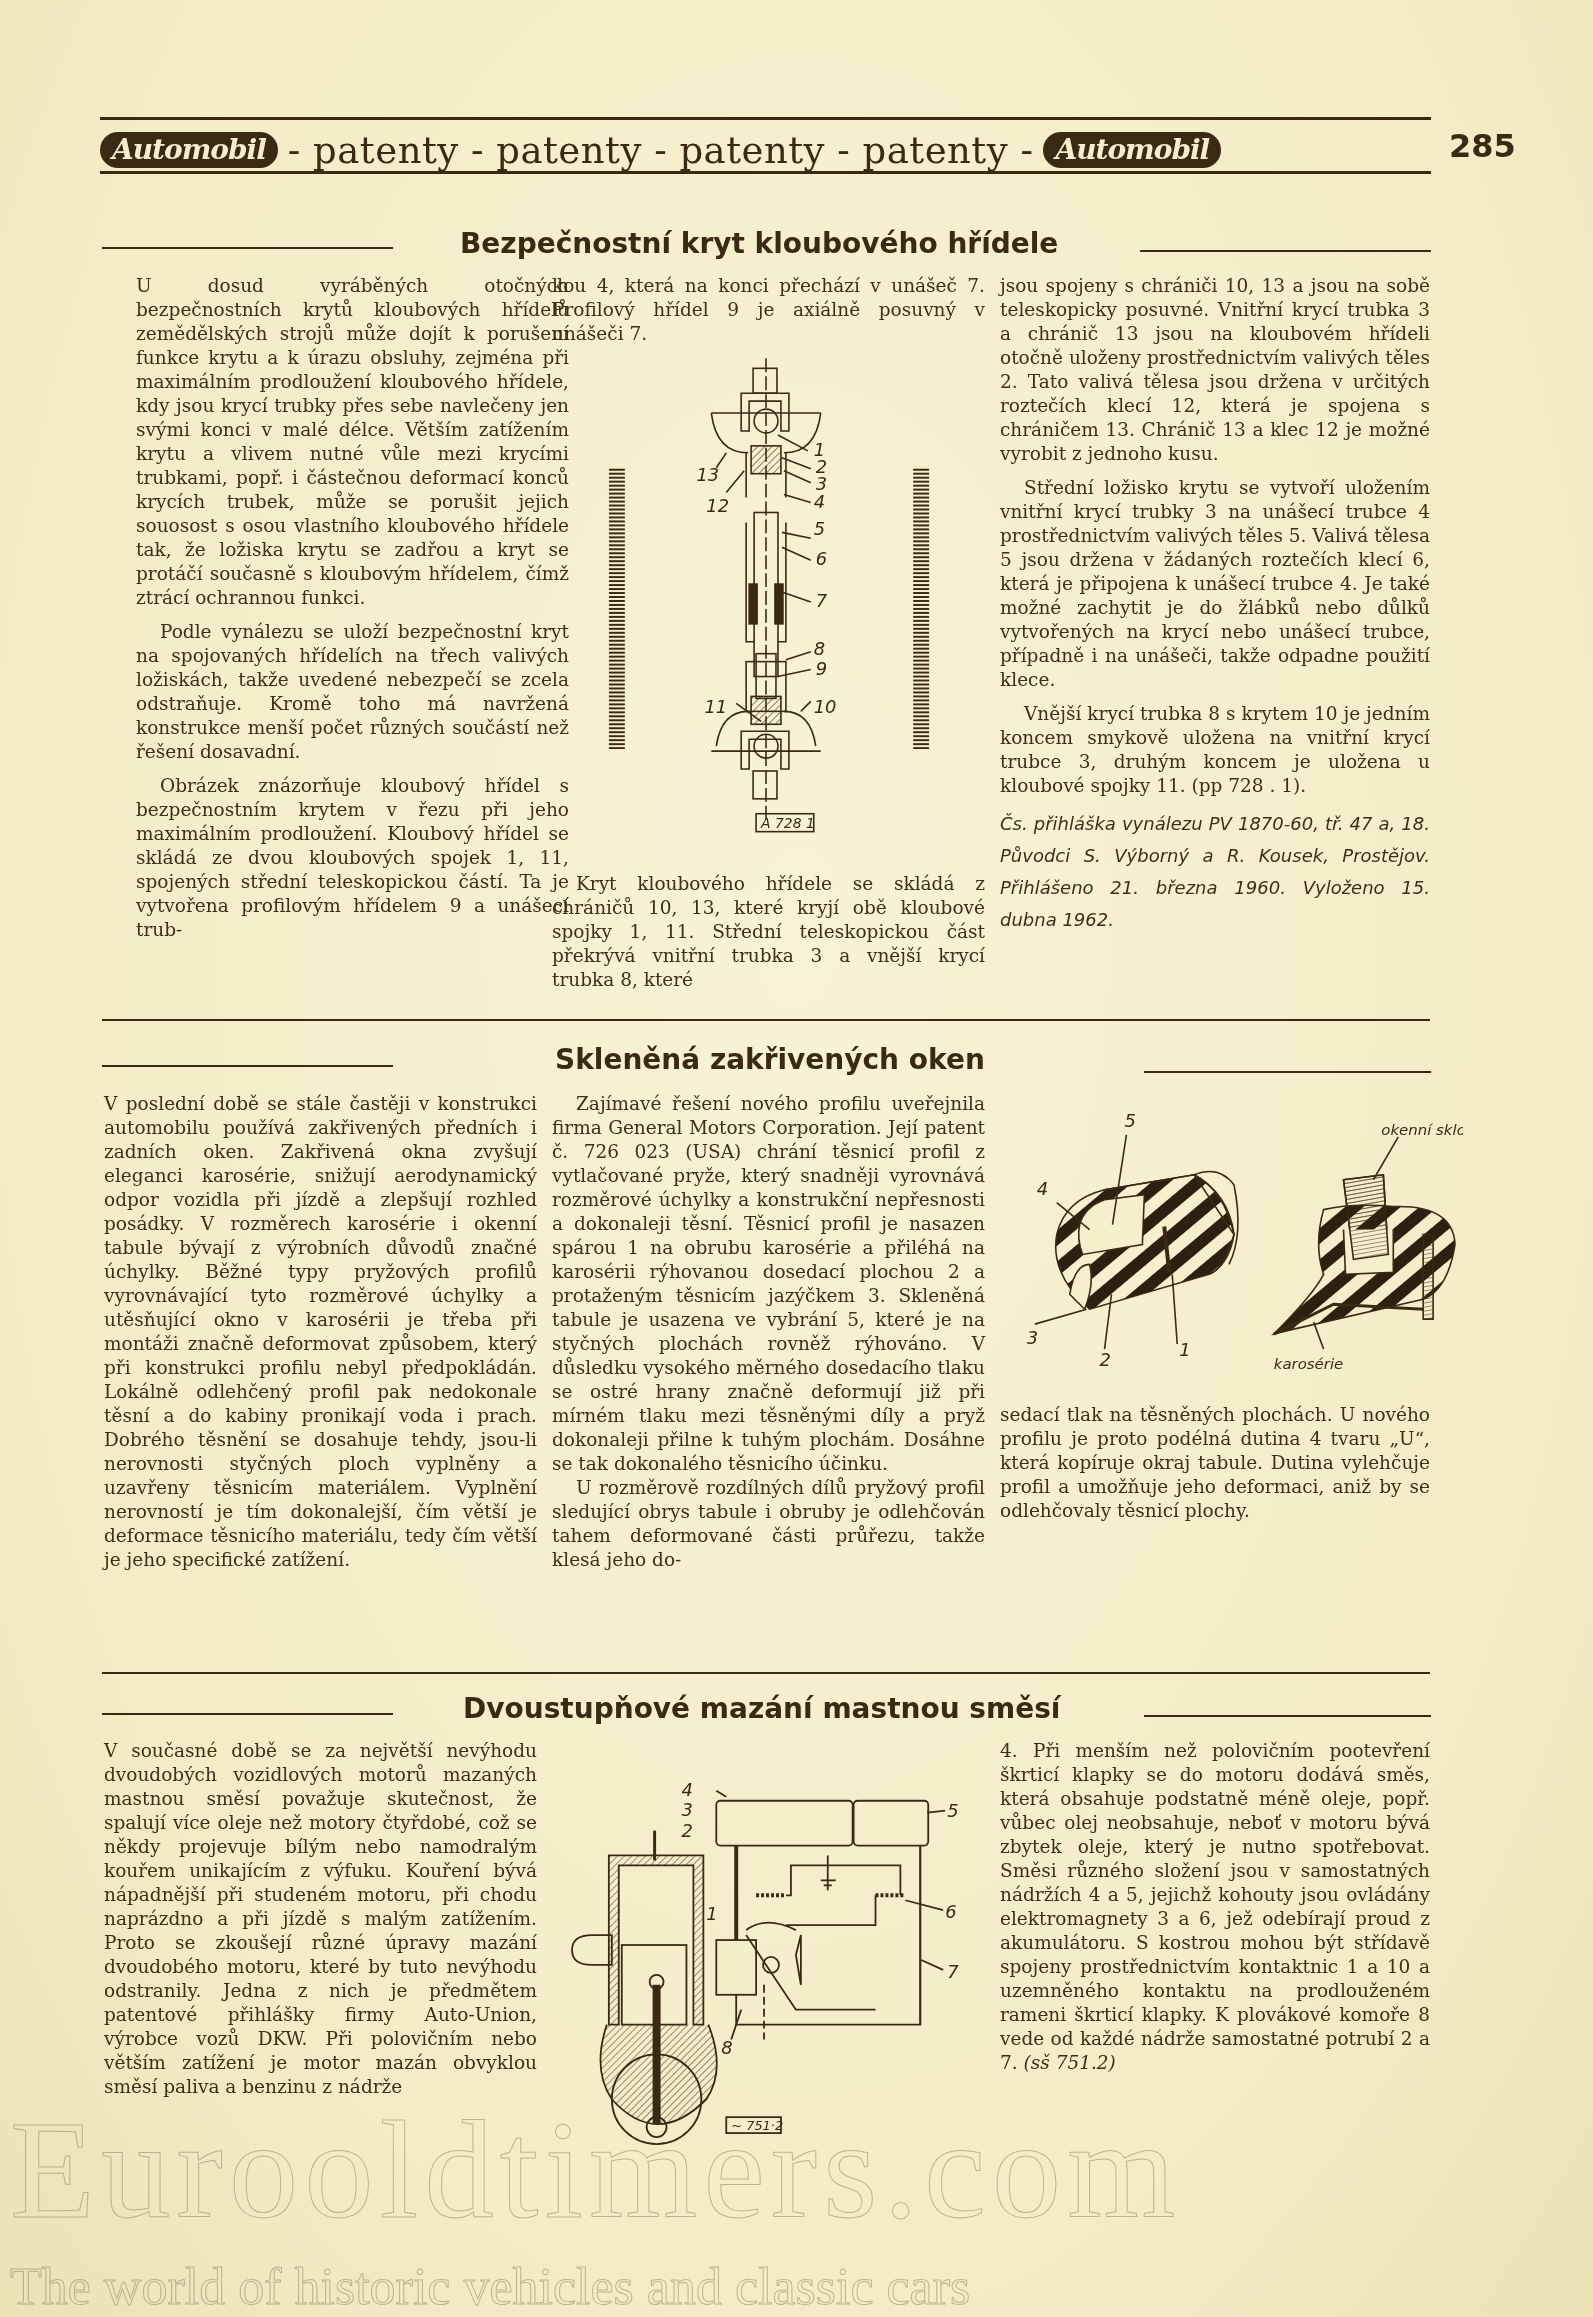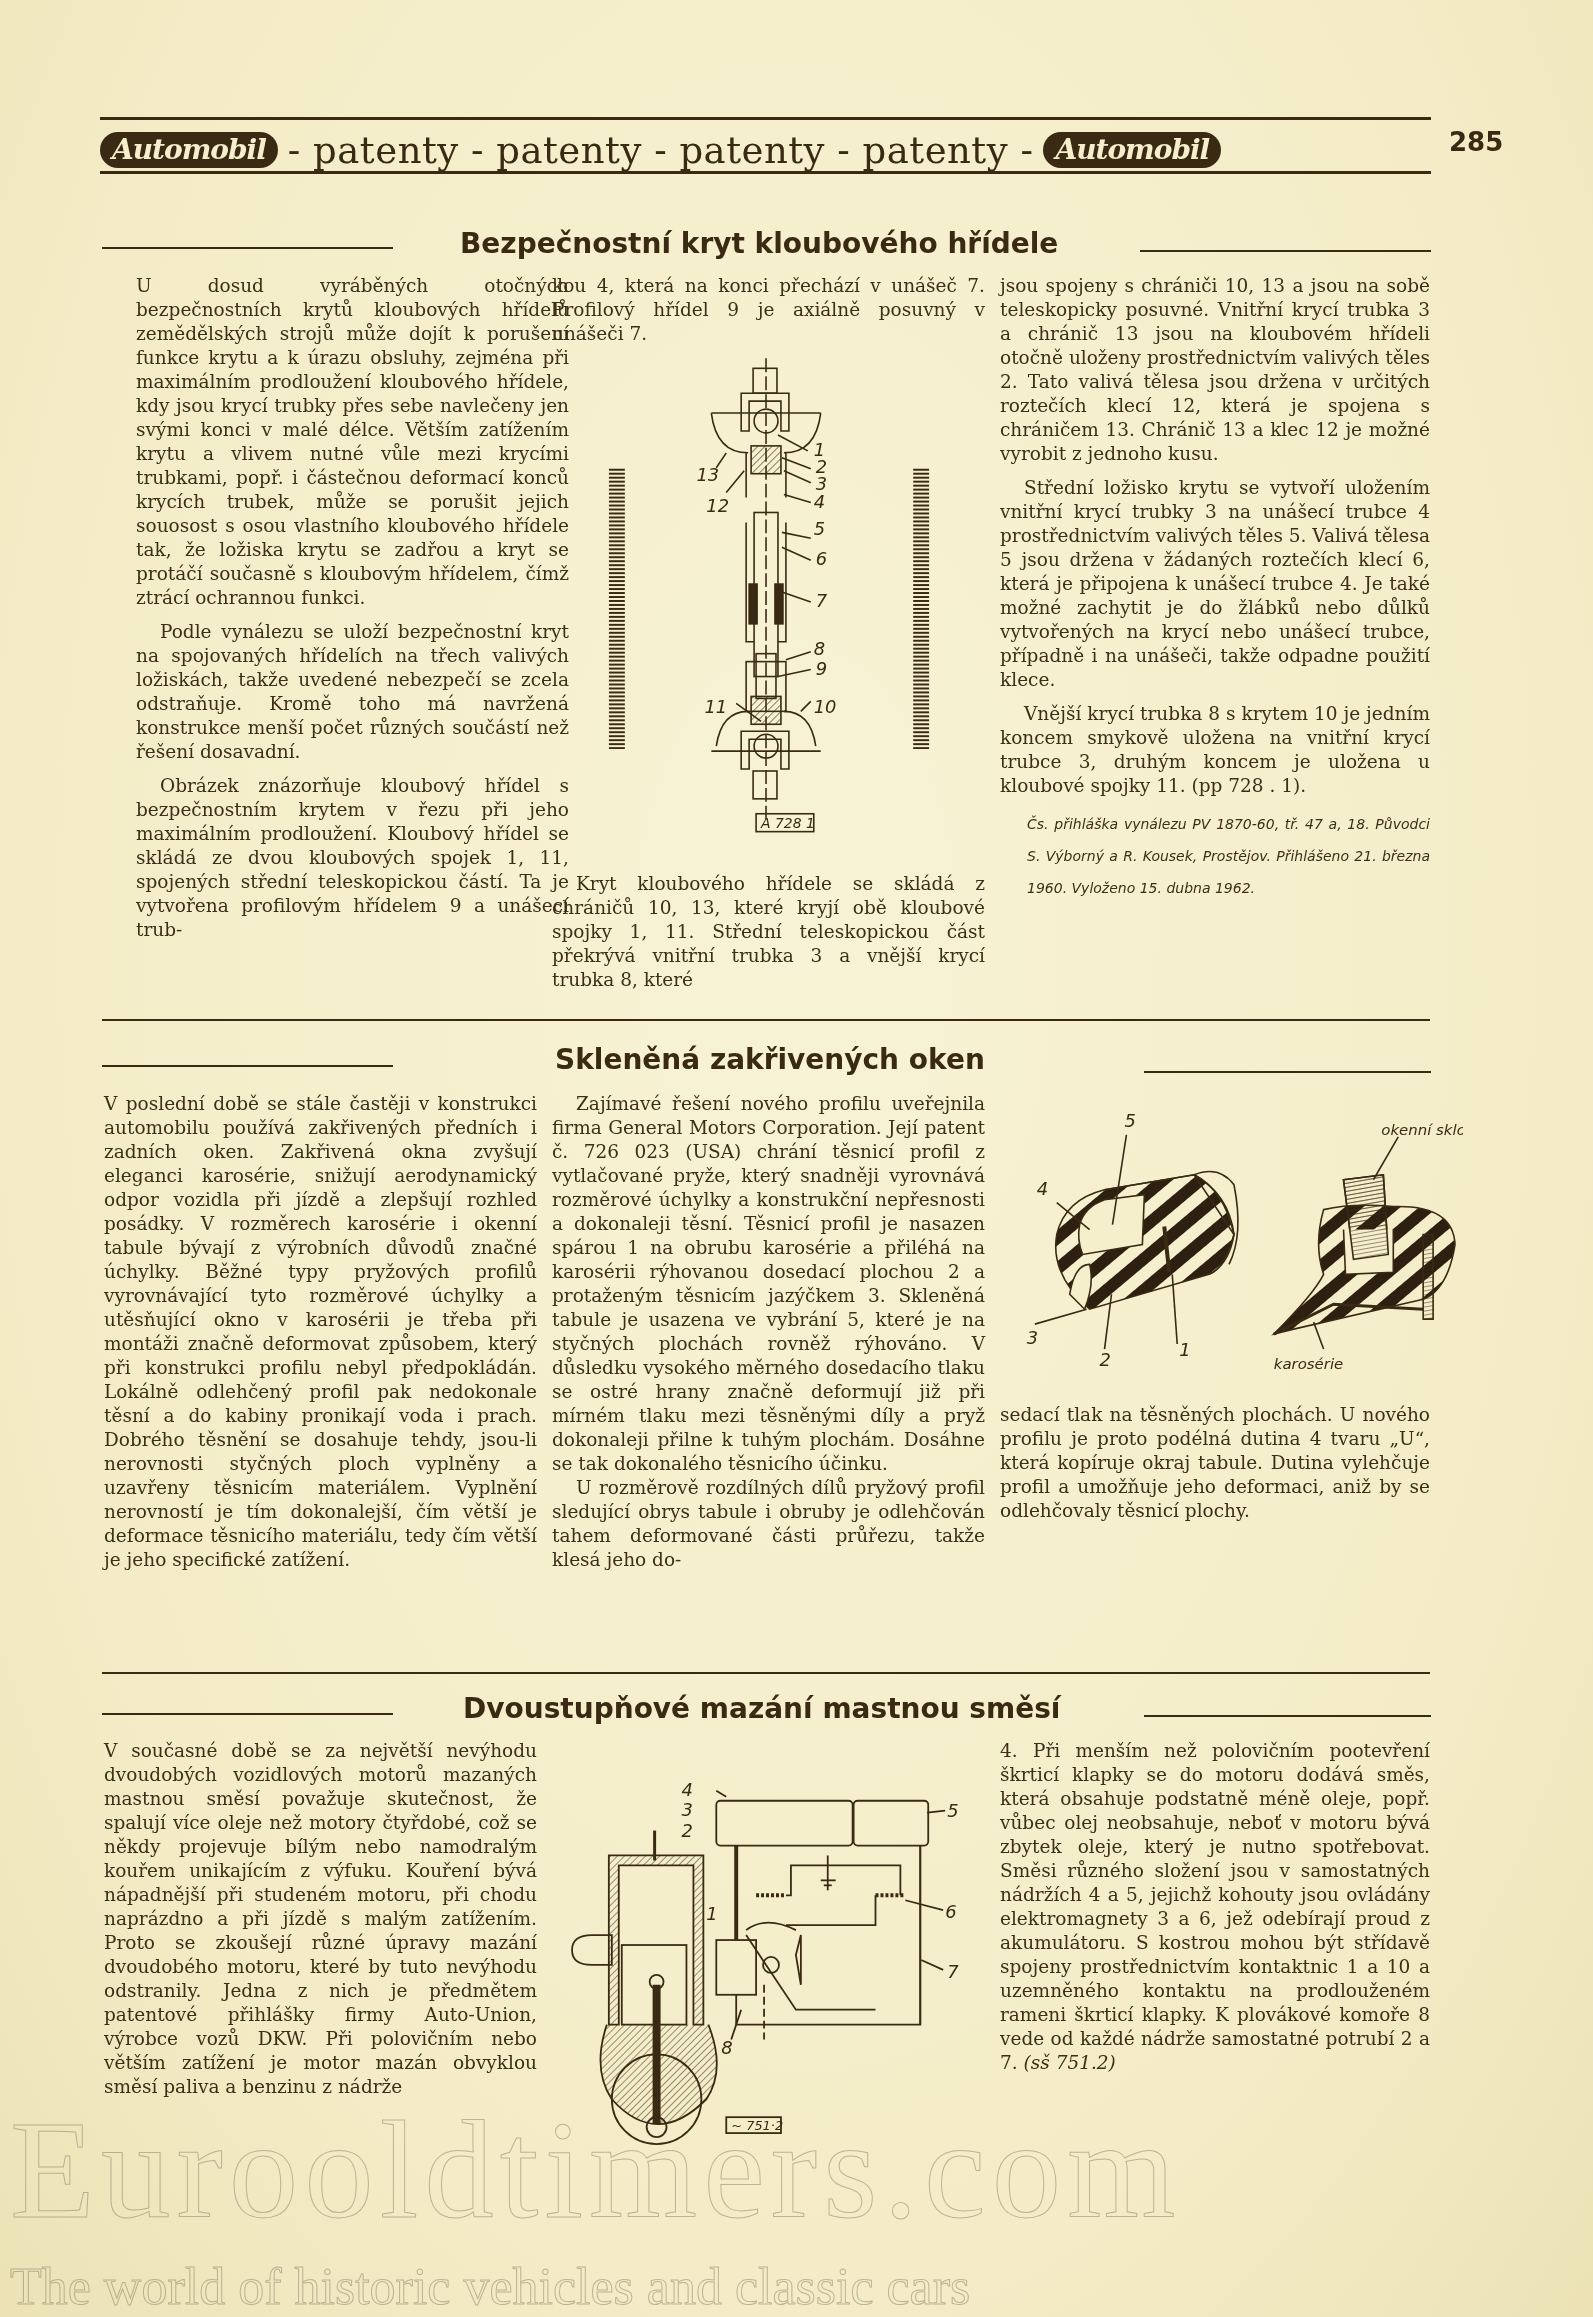--- a/index.html
+++ b/index.html
@@ -6,21 +6,21 @@
   body{width:1594px;height:2317px;background:#f5efcc;position:relative;overflow:hidden;
     font-family:"DejaVu Serif",serif;color:#3b2c16;}
   .page{position:absolute;left:0;top:0;width:1594px;height:2317px;
     background:radial-gradient(ellipse at 50% 40%,#f8f3d6 0%,#f3ecc6 70%,#ece2b6 100%);}
   .rule{position:absolute;background:#3a2a14;}
   
   .hdr{position:absolute;left:100px;top:117px;width:1331px;height:50px;display:flex;align-items:center;}
   .logo{display:inline-block;background:#3a2a14;color:#f5efcc;border-radius:20px;padding:3px 12px;
     font-family:"DejaVu Serif",serif;font-style:italic;font-size:28px;font-weight:bold;letter-spacing:-1px;height:30px;line-height:30px;}
   .hdr-text{font-family:"DejaVu Serif",serif;font-size:37px;color:#3a2a14;margin:0 10px;white-space:nowrap;letter-spacing:0.5px;}
-  .pagenum{position:absolute;left:1449px;top:127px;font-family:"DejaVu Sans",sans-serif;font-weight:bold;font-size:26px;color:#3a2a14;}
+  .pagenum{position:absolute;left:1449px;top:127px;font-family:"DejaVu Sans",sans-serif;font-weight:bold;font-size:32px;color:#3a2a14;}
   .h2{position:absolute;font-family:"DejaVu Sans",sans-serif;font-weight:bold;font-size:28px;color:#3a2a14;white-space:nowrap;}
   .col{position:absolute;font-family:"DejaVu Serif",serif;font-size:18.5px;line-height:24px;color:#3d2e18;text-align:justify;}
   .col p{margin:0;}
   .col p.ind{text-indent:24px;}
   .col p.gap{margin-top:10px;}
   .it{font-style:italic;}
   .ital-block{font-style:italic;line-height:32px;}
   .fig{position:absolute;}
   .fig svg{width:100%;height:100%;}
   .lbl{font-family:"DejaVu Sans",sans-serif;font-style:italic;font-size:18px;fill:#3a2a14;}
@@ -118,21 +118,21 @@
   </div>
 
   <div class="col" style="left:552px;top:872px;width:433px;">
     <p class="ind">Kryt kloubového hřídele se skládá z chráničů 10, 13, které kryjí obě kloubové spojky 1, 11. Střední teleskopickou část překrývá vnitřní trubka 3 a vnější krycí trubka 8, které</p>
   </div>
 
   <div class="col" style="left:1000px;top:274px;width:430px;">
     <p>jsou spojeny s chrániči 10, 13 a jsou na sobě teleskopicky posuvné. Vnitřní krycí trubka 3 a chránič 13 jsou na kloubovém hřídeli otočně uloženy prostřednictvím valivých těles 2. Tato valivá tělesa jsou držena v určitých roztečích klecí 12, která je spojena s chráničem 13. Chránič 13 a klec 12 je možné vyrobit z jednoho kusu.</p>
     <p class="ind gap">Střední ložisko krytu se vytvoří uložením vnitřní krycí trubky 3 na unášecí trubce 4 prostřednictvím valivých těles 5. Valivá tělesa 5 jsou držena v žádaných roztečích klecí 6, která je připojena k unášecí trubce 4. Je také možné zachytit je do žlábků nebo důlků vytvořených na krycí nebo unášecí trubce, případně i na unášeči, takže odpadne použití klece.</p>
     <p class="ind gap">Vnější krycí trubka 8 s krytem 10 je jedním koncem smykově uložena na vnitřní krycí trubce 3, druhým koncem je uložena u kloubové spojky 11. (pp 728 . 1).</p>
-    <p class="ital-block gap" style="font-family:'DejaVu Sans',sans-serif;font-size:14px;margin-left:27px;">Čs. přihláška vynálezu PV 1870-60, tř. 47 a, 18. Původci S. Výborný a R. Kousek, Prostějov. Přihlášeno 21. března 1960. Vyloženo 15. dubna 1962.</p>
+    <p class="ital-block gap" style="font-family:'DejaVu Sans',sans-serif;font-size:18px;">Čs. přihláška vynálezu PV 1870-60, tř. 47 a, 18. Původci S. Výborný a R. Kousek, Prostějov. Přihlášeno 21. března 1960. Vyloženo 15. dubna 1962.</p>
   </div>
 
   <div class="rule" style="left:102px;top:1019px;width:1328px;height:2px;"></div>
 
   <div class="rule" style="left:102px;top:1065px;width:291px;height:2px;"></div>
   <div class="h2" style="left:555px;top:1043px;">Skleněná zakřivených oken</div>
   <div class="rule" style="left:1144px;top:1071px;width:287px;height:2px;"></div>
 
   <div class="col" style="left:104px;top:1092px;width:433px;">
     <p>V poslední době se stále častěji v konstrukci automobilu používá zakřivených předních i zadních oken. Zakřivená okna zvyšují eleganci karosérie, snižují aerodynamický odpor vozidla při jízdě a zlepšují rozhled posádky. V rozměrech karosérie i okenní tabule bývají z výrobních důvodů značné úchylky. Běžné typy pryžových profilů vyrovnávající tyto rozměrové úchylky a utěsňující okno v karosérii je třeba při montáži značně deformovat způsobem, který při konstrukci profilu nebyl předpokládán. Lokálně odlehčený profil pak nedokonale těsní a do kabiny pronikají voda i prach. Dobrého těsnění se dosahuje tehdy, jsou-li nerovnosti styčných ploch vyplněny a uzavřeny těsnicím materiálem. Vyplnění nerovností je tím dokonalejší, čím větší je deformace těsnicího materiálu, tedy čím větší je jeho specifické zatížení.</p>

